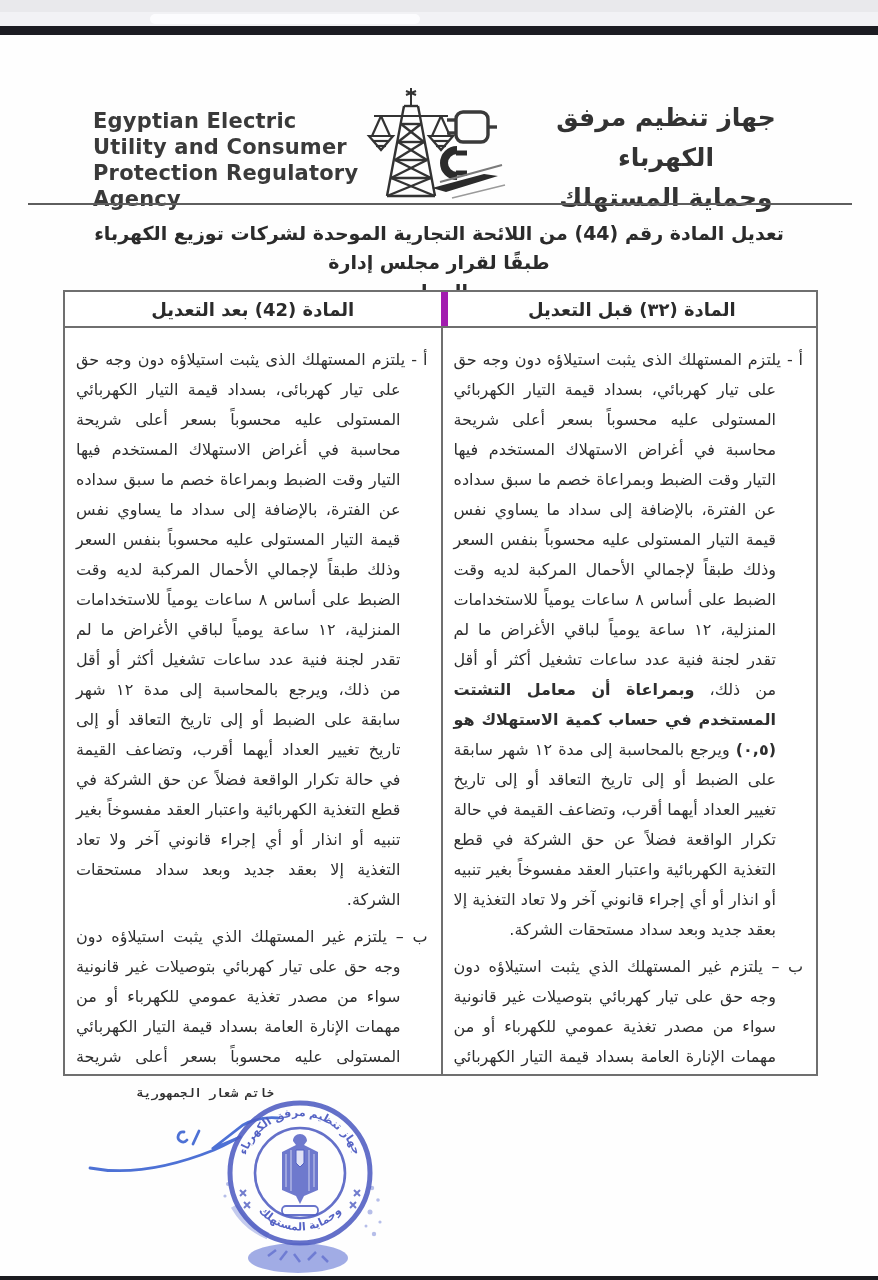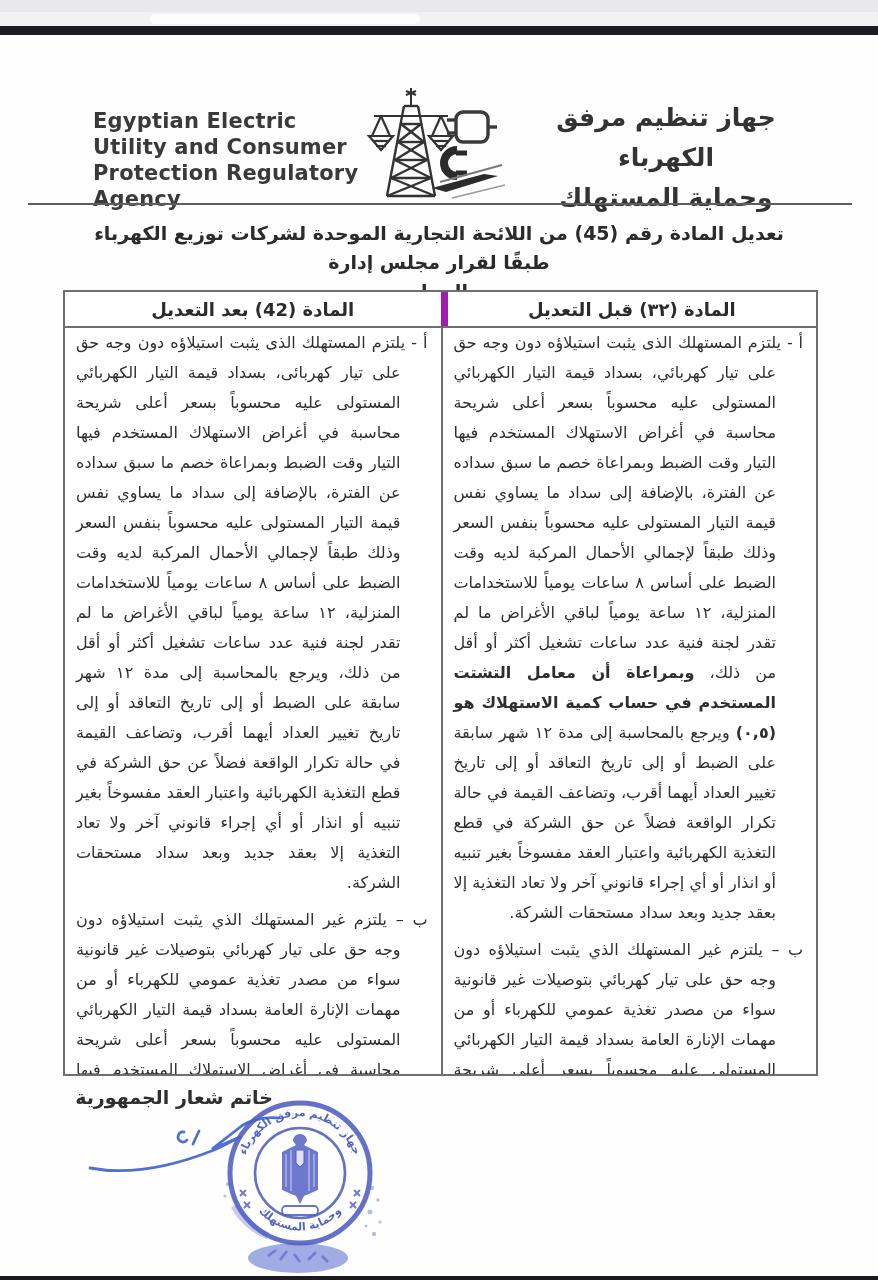--- a/index.html
+++ b/index.html
@@ -44,33 +44,33 @@
   }
   .t-head{display:flex;height:34px;border-bottom:2px solid #6f6f6f;flex:none;}
   .t-body{display:flex;flex:1;overflow:hidden;}
   .th-cell{
     width:50%;box-sizing:border-box;display:flex;align-items:center;justify-content:center;
     font-size:18px;font-weight:bold;color:#2b2b2b;
   }
   .th-cell.first{border-left:7px solid #a21caf;}
   .td-cell{
     width:50%;box-sizing:border-box;overflow:hidden;
-    padding:0 13px 0 11px;
+    padding:17px 13px 0 11px;
     font-size:16px;line-height:30px;color:#2f2f2f;
     text-align:justify;
   }
   .td-cell.first{border-left:2px solid #6f6f6f;}
   .clause{margin:0 0 7px 0;padding-right:27px;text-indent:-27px;}
   .bold-seg{font-weight:bold;}
 
   
   .seal-label{
     position:absolute;left:74px;top:1074px;width:200px;
-    direction:rtl;text-align:center;
-    font-size:19px;font-weight:bold;color:#2f2f2f;
+    direction:rtl;text-align:right;
+    font-size:12px;font-weight:bold;color:#2f2f2f;font-family:Liberation Mono, monospace;
   }
   .signature{position:absolute;left:62px;top:1094px;width:260px;height:72px;}
   .stamp{position:absolute;left:220px;top:1076px;width:180px;height:188px;}
 </style>
 </head>
 <body>
 
 <div class="page">
 
   <div class="scan-strip-top"></div>
@@ -146,21 +146,21 @@
   </div>
 
   <div class="agency-ar">
     <div>جهاز تنظيم مرفق الكهرباء</div>
     <div>وحماية المستهلك</div>
   </div>
 
   <div class="head-rule"></div>
 
   <div class="doc-title">
-    <div>تعديل المادة رقم  (45) من اللائحة التجارية الموحدة لشركات توزيع الكهرباء طبقًا لقرار مجلس إدارة</div>
+    <div>تعديل المادة رقم  (44) من اللائحة التجارية الموحدة لشركات توزيع الكهرباء طبقًا لقرار مجلس إدارة</div>
     <div>الجهاز</div>
   </div>
 
   <div class="doc-table">
     <div class="t-head">
       <div class="th-cell first">المادة (٣٢)  قبل التعديل</div>
       <div class="th-cell">المادة (42) بعد التعديل</div>
     </div>
     <div class="t-body">
       <div class="td-cell first">

